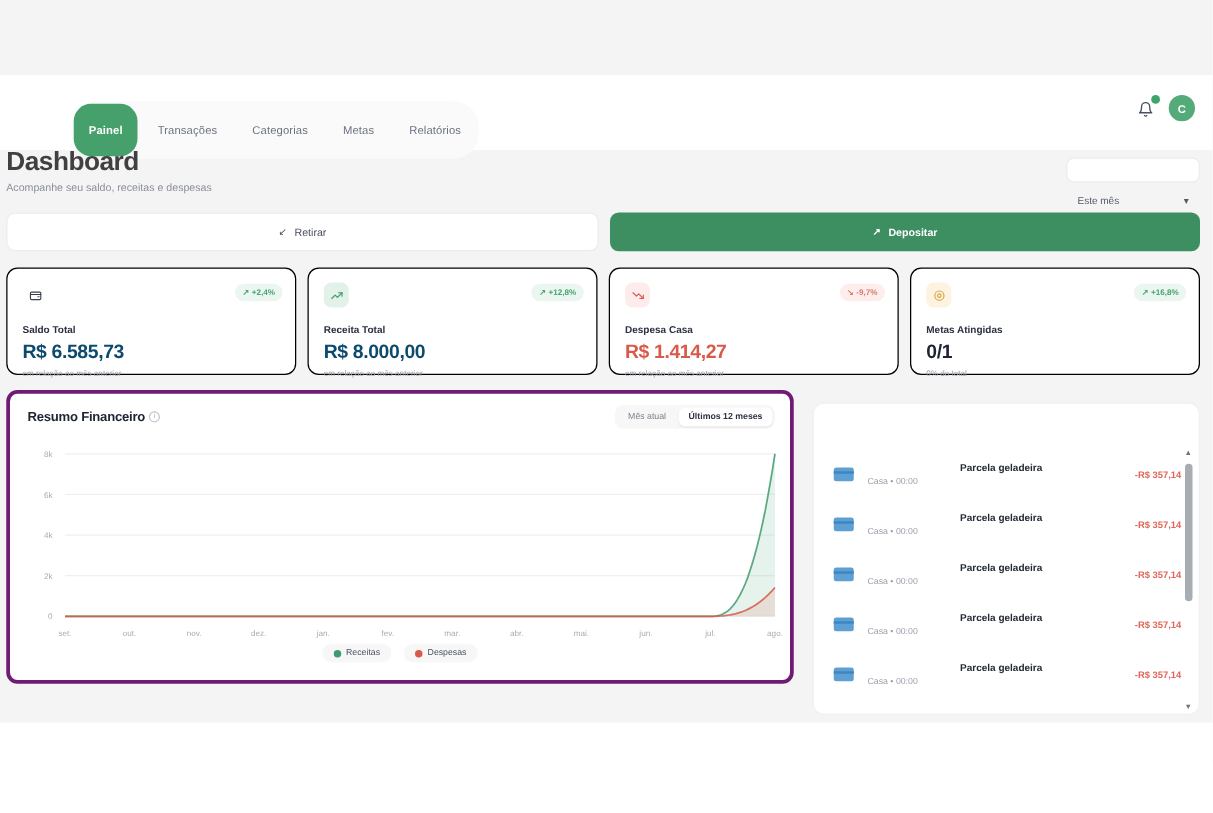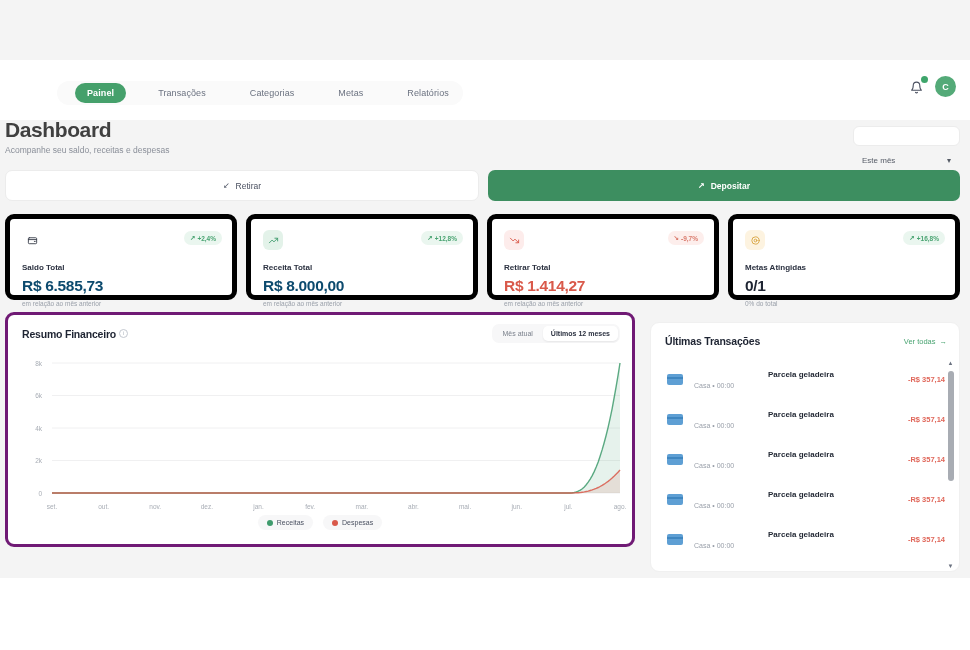--- a/index.html
+++ b/index.html
@@ -22,22 +22,22 @@
     background: #ffffff;
     display: flex; align-items: flex-start;
   }
   .nav-pills {
     position: absolute; left: 57px; top: 21px;
     display: flex; align-items: center; gap: 4px;
     background: #fafafa; border-radius: 20px; padding: 2px;
   }
   .nav-pill {
     font-size: 9px; color: #6b7280;
-    padding: 5px 12px; border-radius: 14px;
-    cursor: pointer; white-space: nowrap; letter-spacing: .1px; margin-left: 16px;
+    padding: 16px 12px; border-radius: 14px;
+    cursor: pointer; white-space: nowrap; letter-spacing: .1px;
   }
   .nav-pill.active { background: #45a06b; color: #ffffff; font-weight: 600; }
   .nav-right {
     position: absolute; right: 14px; top: 16px;
     display: flex; align-items: center; gap: 10px;
   }
   .bell { position: relative; width: 18px; height: 18px; cursor: pointer; }
   .bell svg { width: 13px; height: 13px; display: block; margin: 3px auto; }
   .bell-dot {
     position: absolute; right: -3px; top: -2px;
@@ -84,21 +84,21 @@
   .btn-withdraw { background: #ffffff; border: 1px solid #ececec; color: #4a5060; }
   .btn-deposit  { background: #3d8e60; color: #ffffff; font-weight: 600; }
   .btn-ico { font-size: 8px; display: inline-block; }
   
   .stats {
     position: absolute; left: 5px; top: 214px;
     width: 955px; height: 86px;
     display: flex; gap: 9px;
   }
   .stat {
-    flex: 1; background: #ffffff; border: 5px solid #000000;
+    flex: 1; background: #ffffff; border: 1px solid #000000;
     border-radius: 9px; position: relative; padding: 11px 12px;
   }
   .stat-ico {
     width: 20px; height: 20px; border-radius: 6px;
     display: flex; align-items: center; justify-content: center;
   }
   .stat-ico svg { width: 11px; height: 11px; }
   .ico-neutral { background: #ffffff; }
   .ico-green   { background: #e3f2e9; }
   .ico-red     { background: #fdeceb; }
@@ -294,21 +294,21 @@
         <div class="stat-ico ico-red">
           <svg viewBox="0 0 24 24" fill="none" stroke="#d9594a" stroke-width="2" stroke-linecap="round" stroke-linejoin="round">
             <polyline points="3 7 9 13 13 9 21 17"></polyline>
             <polyline points="15 17 21 17 21 11"></polyline>
           </svg>
         </div>
         <div class="stat-badge badge-red">
           <span>↘</span>
           <span>-9,7%</span>
         </div>
-        <div class="stat-label">Retirar Total</div>
+        <div class="stat-label">Despesa Casa</div>
         <div class="stat-value v-red">R$ 1.414,27</div>
         <div class="stat-foot">em relação ao mês anterior</div>
       </div>
       <div class="stat">
         <div class="stat-ico ico-amber">
           <svg viewBox="0 0 24 24" fill="none" stroke="#d9a441" stroke-width="2" stroke-linecap="round" stroke-linejoin="round">
             <circle cx="12" cy="12" r="8"></circle>
             <circle cx="12" cy="12" r="3"></circle>
           </svg>
         </div>
@@ -365,27 +365,20 @@
           <span>Receitas</span>
         </div>
         <div class="leg-item">
           <span class="leg-dot" style="background:#d9594a"></span>
           <span>Despesas</span>
         </div>
       </div>
   </div>
 
   <div class="tx-card">
-    <div class="tx-head">
-      <div class="tx-title">Últimas Transações</div>
-      <div class="tx-all">
-        <span>Ver todas</span>
-        <span>→</span>
-      </div>
-    </div>
     <div class="tx-list" id="txList">
         <div class="tx-row">
           <div class="tx-ico"></div>
           <div class="tx-body">
             <div class="tx-name">Parcela geladeira</div>
             <div class="tx-meta"><span>Casa</span> <span>•</span> <span>00:00</span></div>
           </div>
           <div class="tx-amt">-R$ 357,14</div>
         </div>
         <div class="tx-row">

